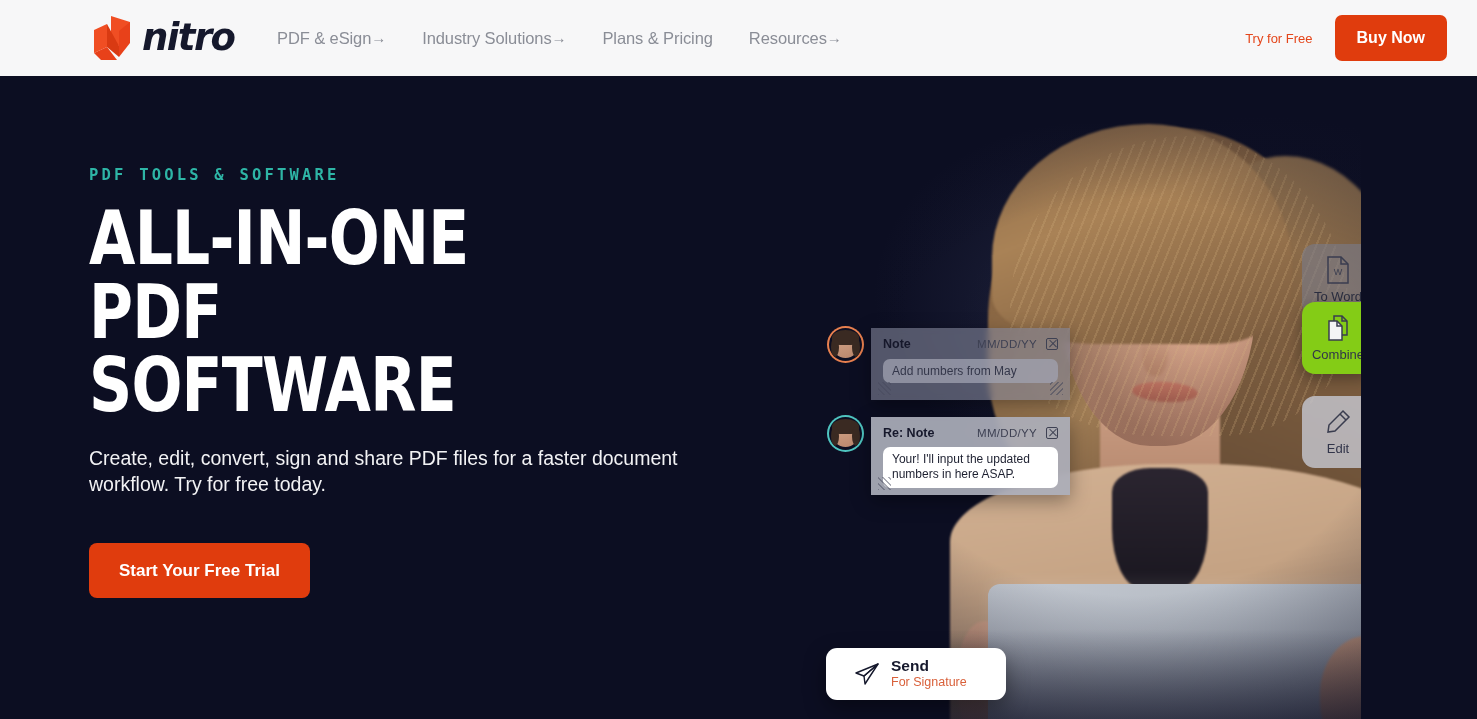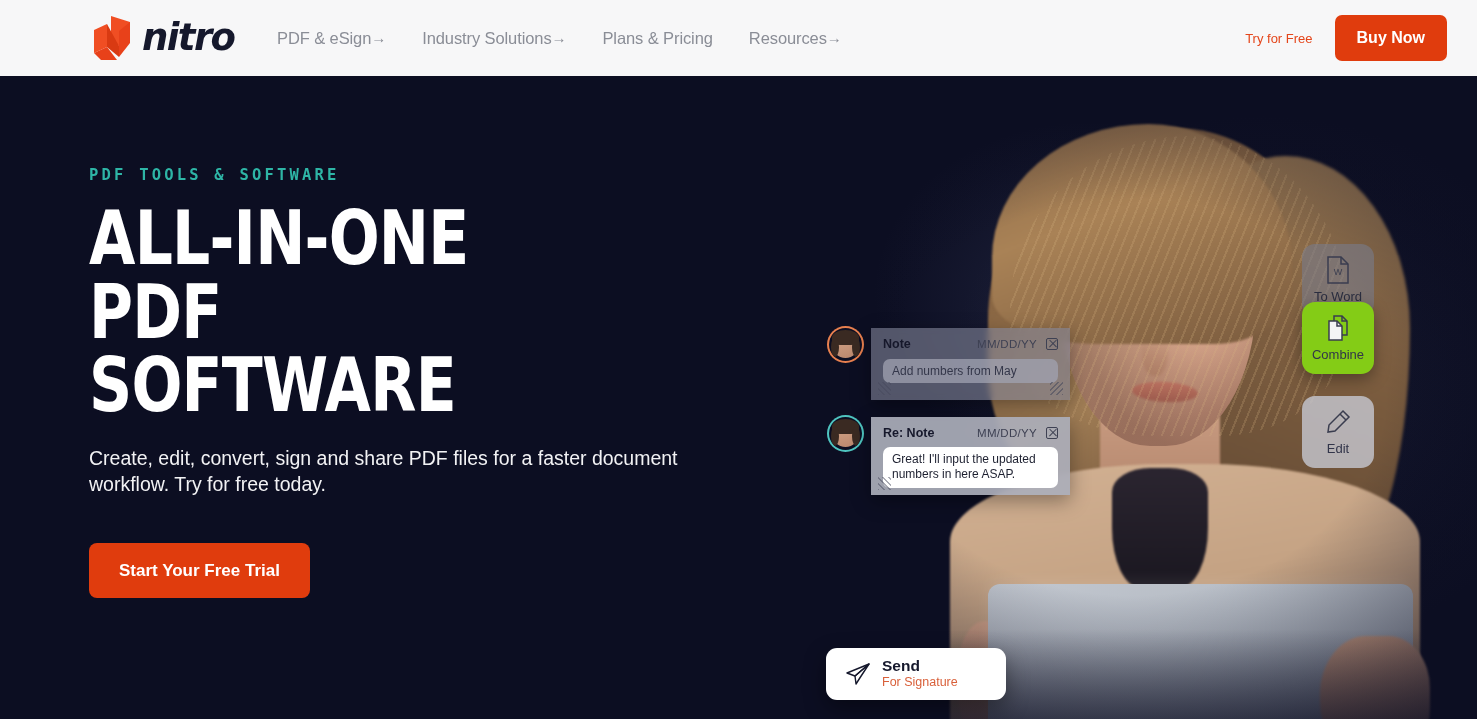--- a/index.html
+++ b/index.html
@@ -48,21 +48,21 @@
     font-size: 16px; font-weight: bold;
     border: none; border-radius: 7px;
     padding: 0 22px; height: 46px; line-height: 46px;
     cursor: pointer; white-space: nowrap;
     font-family: "Liberation Sans", sans-serif;
   }
 
   
   .hero {
     position: absolute; top: 76px; left: 0;
-    width: 1477px; height: 643px;
+    width: 1361px; height: 643px;
     background: #0c0e22;
     overflow: hidden;
   }
 
   .hero-left { position: absolute; left: 89px; top: 90px; width: 620px; }
   .eyebrow {
     font-family: "DejaVu Sans Mono", monospace;
     font-size: 15.5px; font-weight: bold;
     letter-spacing: 3.2px;
     color: #2eb5a6;
@@ -320,21 +320,21 @@
   #chip-to-word .chip-label { color: #2b2e40; }
   .chip svg { display: block; }
 
   
   #send-card {
     position: absolute; left: 826px; top: 572px;
     width: 180px; height: 52px;
     background: #ffffff;
     border-radius: 11px;
     display: flex; align-items: center; gap: 11px;
-    padding-left: 19px;
+    padding-left: 28px;
     box-shadow: 0 8px 22px rgba(0,0,0,0.4);
     cursor: pointer;
   }
   .send-texts { display: flex; flex-direction: column; gap: 1px; }
   .send-title { font-size: 15.5px; font-weight: bold; color: #15182c; line-height: 1.05; }
   .send-sub { font-size: 12.5px; color: #d9603a; line-height: 1.1; }
 </style>
 </head>
 <body>
 
@@ -438,21 +438,21 @@
   </div>
 
   <div class="note-card" id="note-card-2">
     <div class="note-head">
       <span class="note-title">Re: Note</span>
       <span class="note-right">
         <span class="note-date">MM/DD/YY</span>
         <span class="close-box"></span>
       </span>
     </div>
-    <div class="note-body-2">Great! I'll input the updated numbers in here ASAP.</div>
+    <div class="note-body-2">Your! I'll input the updated numbers in here ASAP.</div>
     <div class="resize-grip left"></div>
   </div>
 
   <div class="chip" id="chip-to-word">
     <svg width="26" height="28" viewBox="0 0 26 28">
       <path d="M3 1 h13 l7 7 v19 h-20 z" fill="none" stroke="#3a3d4f" stroke-width="1.5"></path>
       <path d="M16 1 v7 h7" fill="none" stroke="#3a3d4f" stroke-width="1.5"></path>
       <text x="13" y="19" font-size="9" font-family="Liberation Sans, sans-serif" fill="#3a3d4f" text-anchor="middle">W</text>
     </svg>
     <span class="chip-label">To Word</span>

